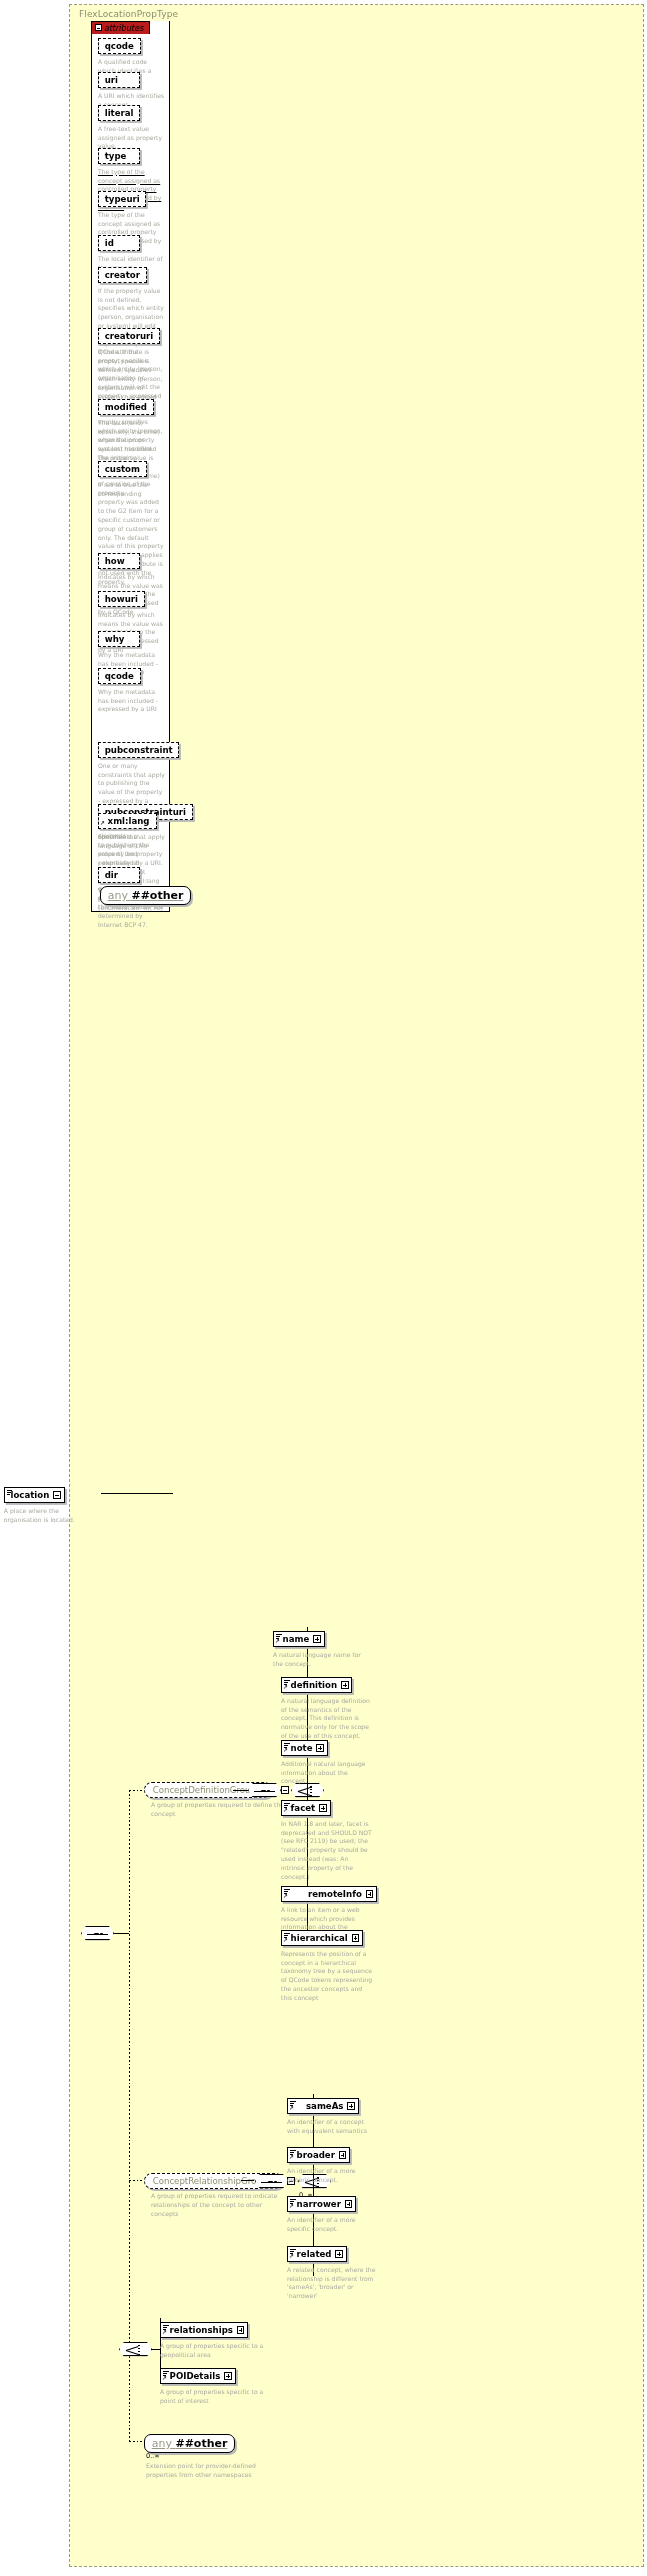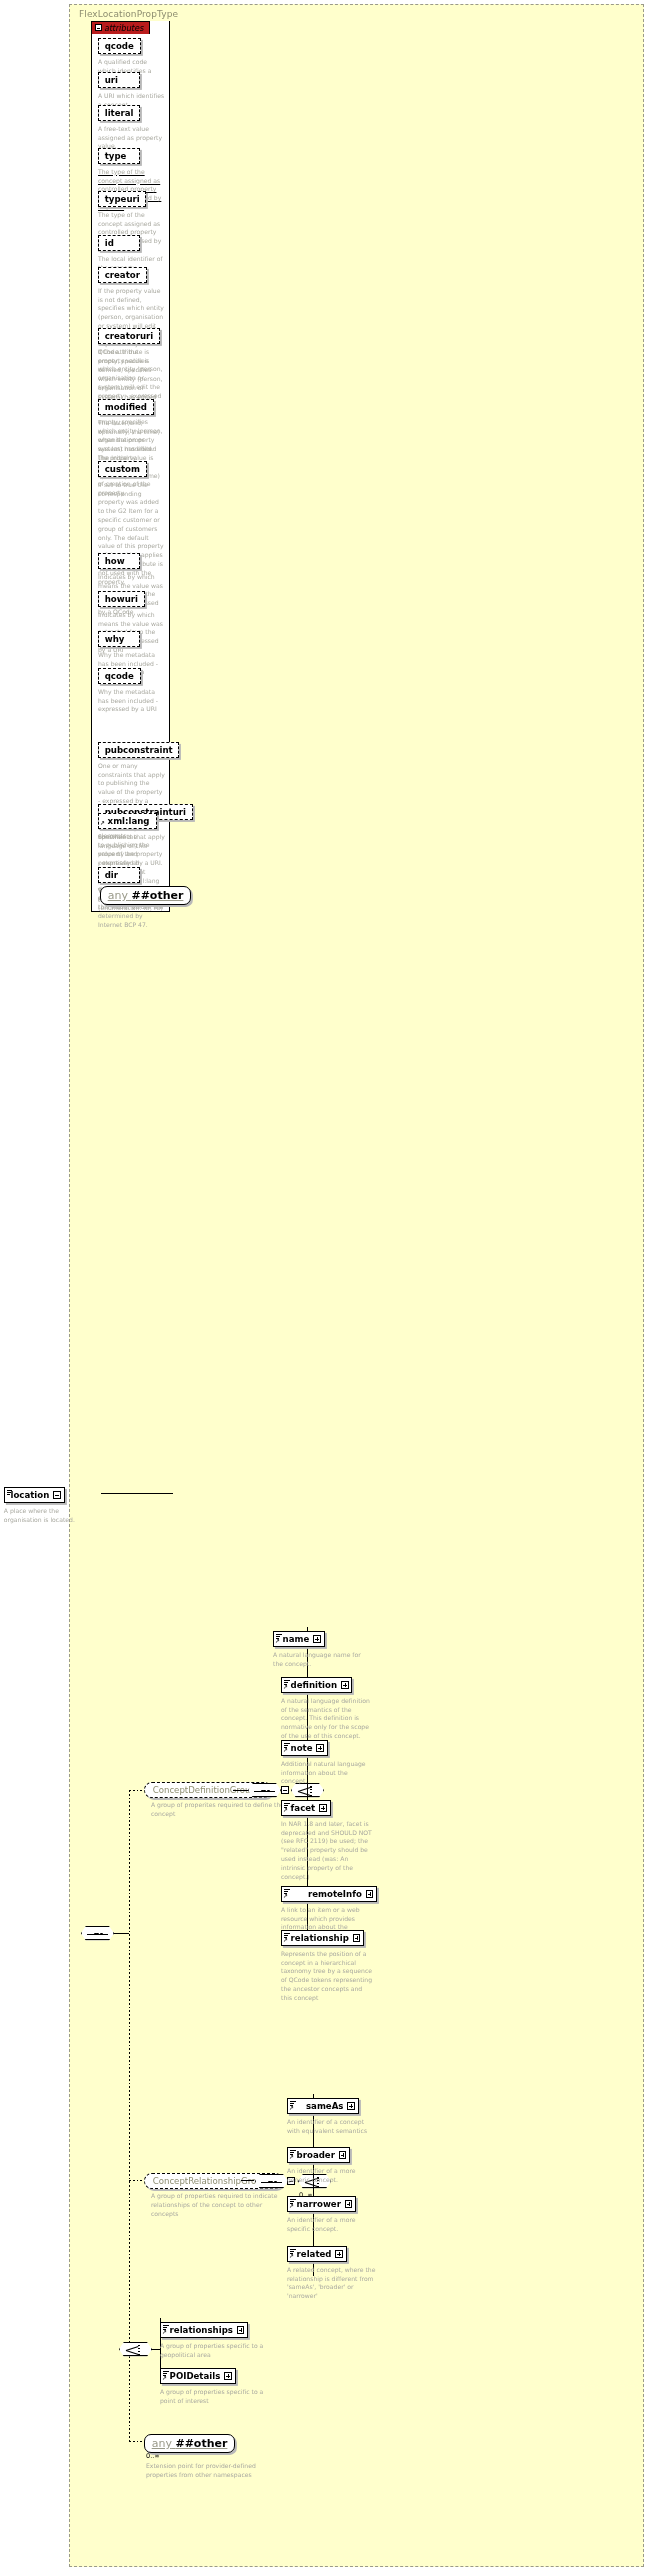--- a/index.html
+++ b/index.html
@@ -413,21 +413,21 @@
         <span class="plus-sq p"></span>
       </span><div class="el-doc" style="width: 91px;">A link to an item or a web resource which provides information about the concept</div></div>
     <div class="line-h" style="left: 307px; top: 1933px;"></div>
     <div style="position: absolute; left: 281px; top: 1926px;"><span class="el-box" style="padding-left: 8.6px;">
         <span class="el-lines">
           <i></i>
           <i></i>
           <i></i>
         </span>
         <span class="xarrow">↗</span>
-        <span>relationship</span>
+        <span>hierarchical</span>
         <span class="plus-sq p"></span>
       </span><div class="el-doc" style="width: 91px;">Represents the position of a concept in a hierarchical taxonomy tree by a sequence of QCode tokens representing the ancestor concepts and this concept</div></div>
   </div>
 
 <div class="group-box" id="grp1" style="left:144px; top:2173px;">
   <span>ConceptRelationshipGroup</span>
   <span class="plus-sq"></span>
 </div>
 <div class="group-doc" style="left:151px; top:2192px;">A group of properties required to indicate relationships of the concept to other concepts</div>
 

